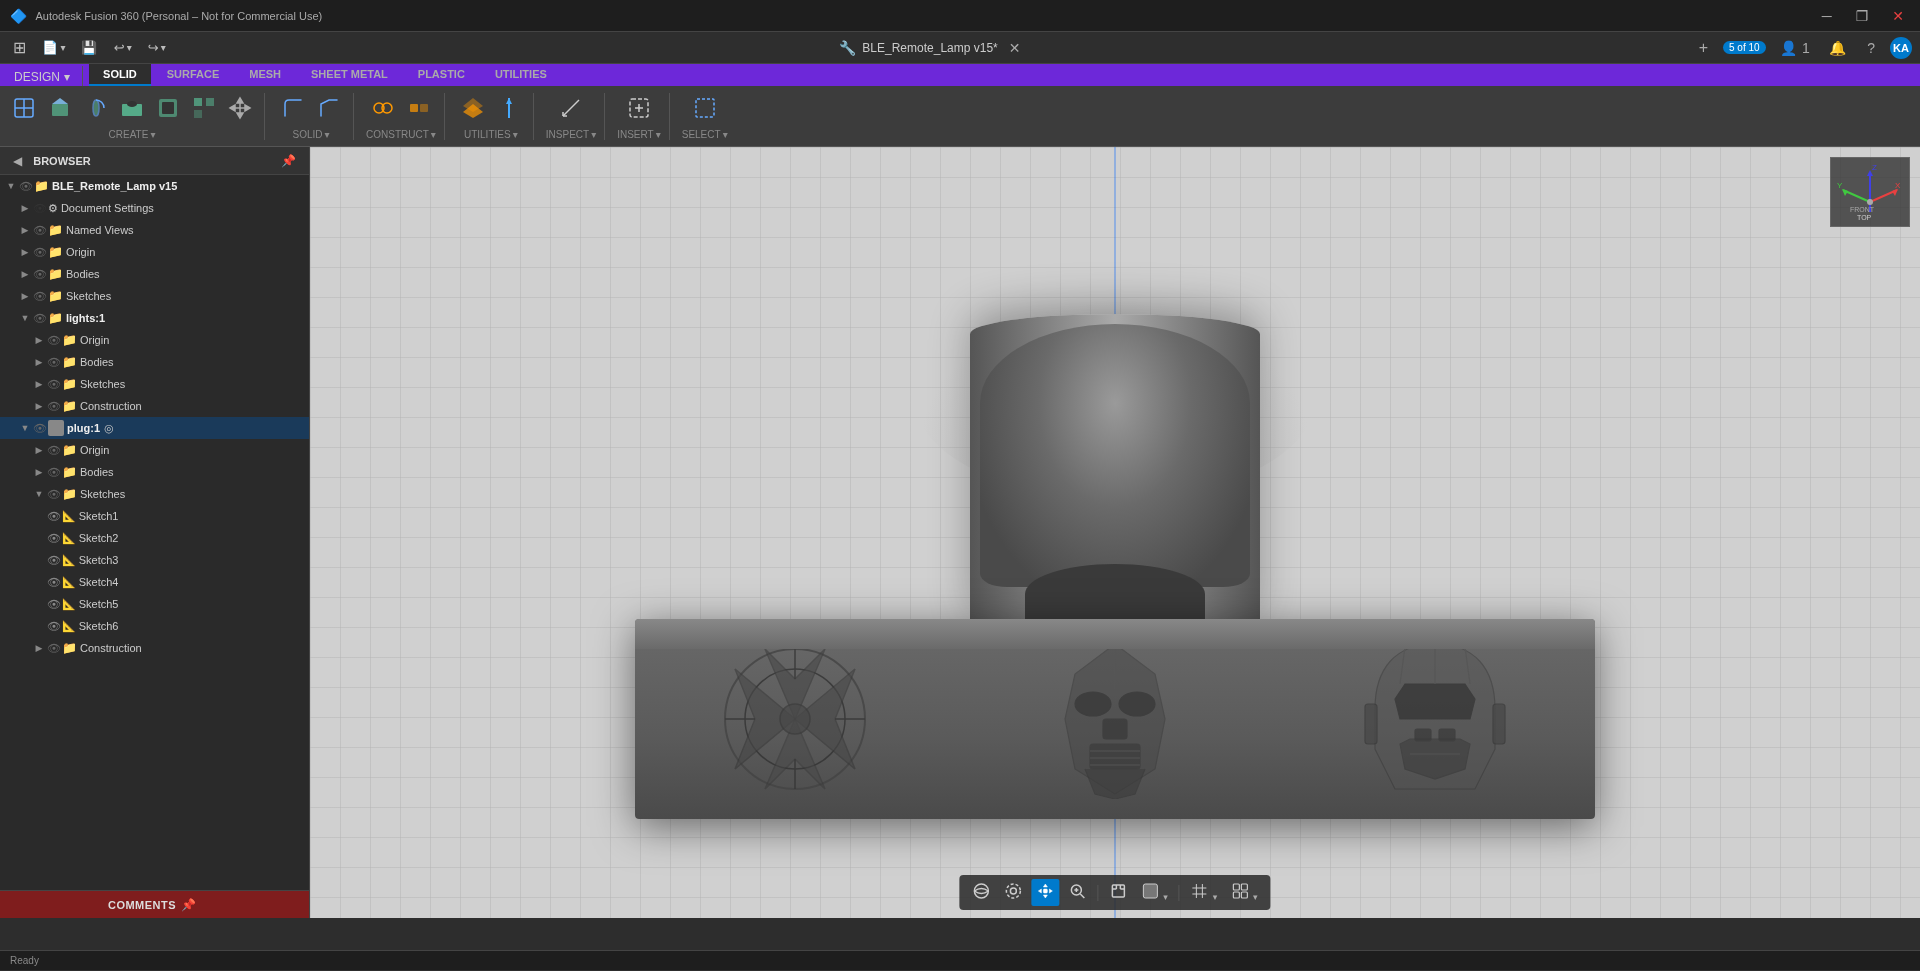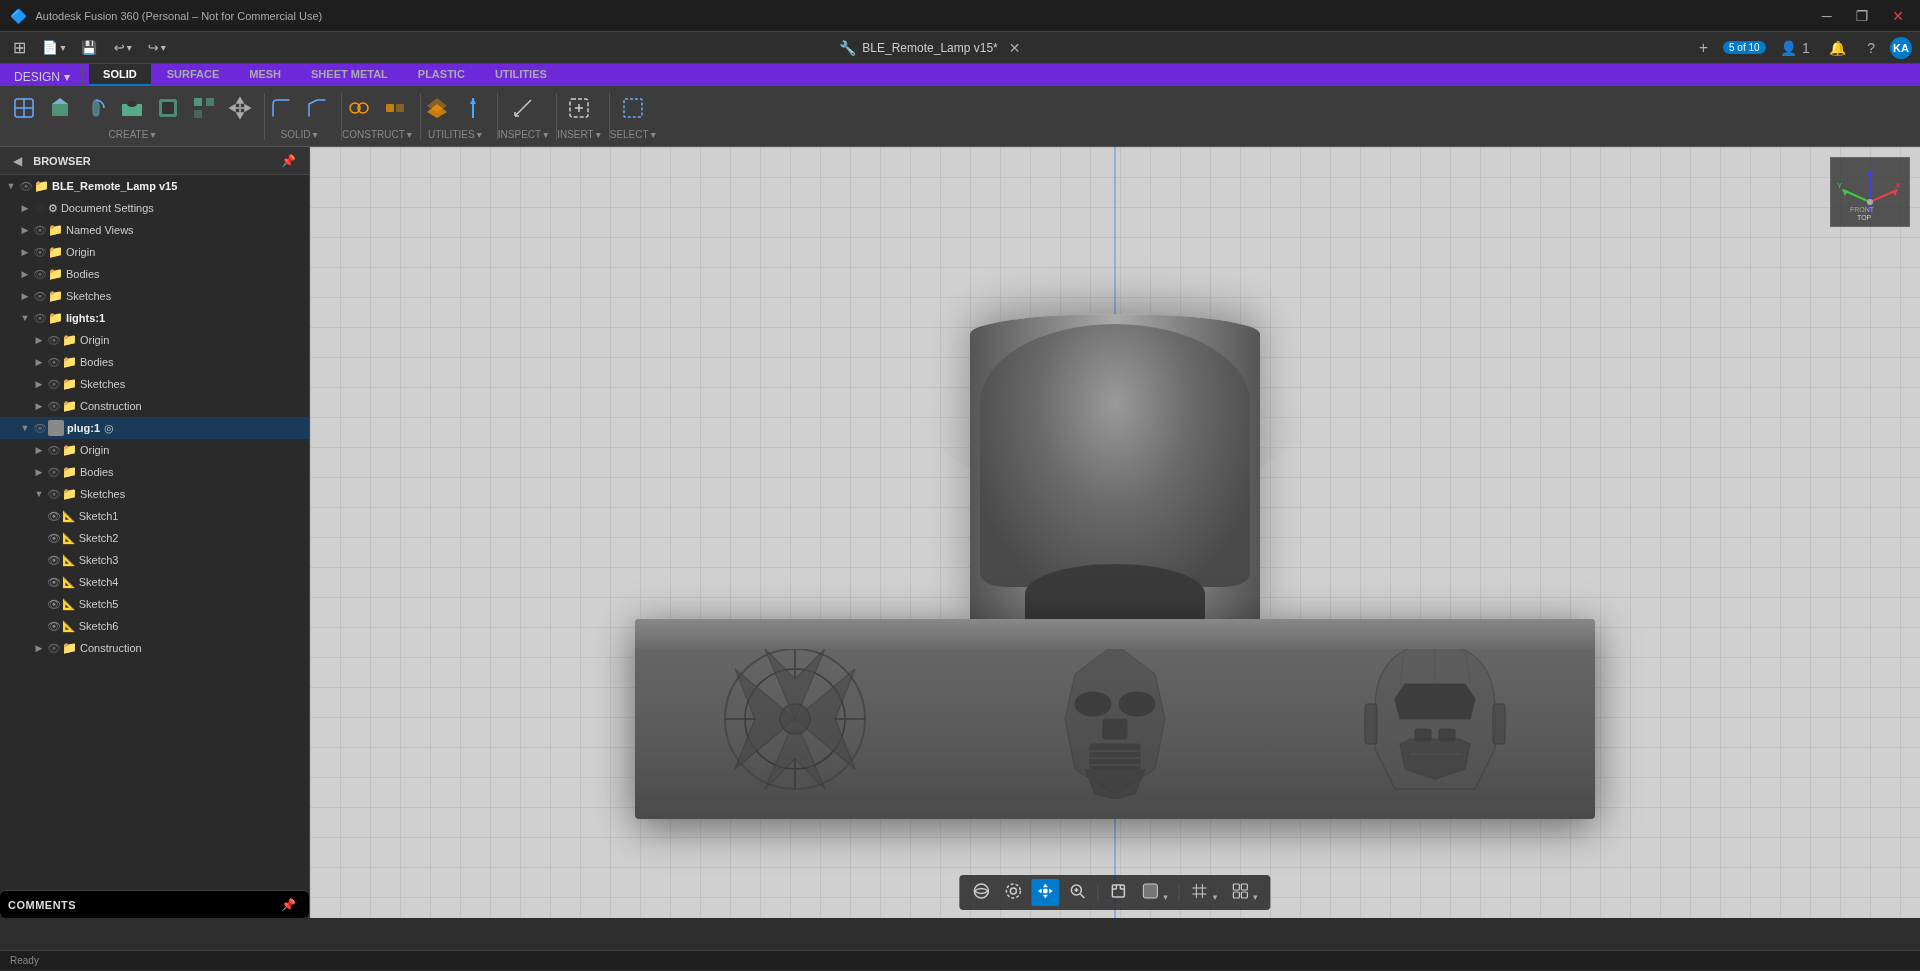--- a/index.html
+++ b/index.html
@@ -33,21 +33,21 @@
     .toolbar-tab {
       padding: 4px 14px; font-size: 11px; color: #aaa; cursor: pointer;
       border: none; background: none; border-bottom: 2px solid transparent; font-weight: bold;
     }
     .toolbar-tab.active {
       color: #fff; border-bottom: 2px solid #007acc;
       background: #2e2e2e;
     }
 
     #toolbar-buttons {
-      display: flex; align-items: center; padding: 4px 8px; gap: 0;
+      display: flex; align-items: center; padding: 4px 8px; gap: 12px;
       background: #3c3c3c; min-height: 60px; flex-wrap: wrap;
     }
     .tb-group {
       display: flex; flex-direction: column; align-items: center;
       border-right: 1px solid #555; padding-right: 8px; min-width: 50px;
     }
     .tb-group:last-child { border-right: none; }
     .tb-group-icons { display: flex; gap: 4px; flex-wrap: wrap; justify-content: center; }
     .tb-group-label {
       font-size: 10px; color: #888; margin-top: 3px; text-align: center;
@@ -83,22 +83,22 @@
     }
     .tree-indent { display: inline-block; }
     .tree-expand { width: 14px; text-align: center; font-size: 9px; color: #888; cursor: pointer; flex-shrink: 0; }
     .tree-eye { width: 16px; text-align: center; font-size: 11px; color: #666; flex-shrink: 0; }
     .tree-folder { font-size: 12px; margin-right: 3px; flex-shrink: 0; }
     .tree-label { color: #ccc; font-size: 11px; }
     .tree-label.bold { font-weight: bold; color: #eee; }
 
     
     #comments-bar {
-      display: flex; align-items: center; justify-content: space-between;
-      padding: 4px 8px; background: #000000; border-top: 1px solid #444; height: 28px; border-radius: 6px;
+      display: flex; align-items: center; justify-content: center;
+      padding: 4px 8px; background: #7f1d1d; border-top: 1px solid #444; height: 28px;
     }
     .comments-title { font-size: 11px; font-weight: bold; color: #ddd; letter-spacing: 0.5px; }
 
     
     #viewport {
       flex: 1; background: #c8c8c8; position: relative; overflow: hidden;
     }
     #viewport-canvas {
       width: 100%; height: 100%; position: relative;
     }

